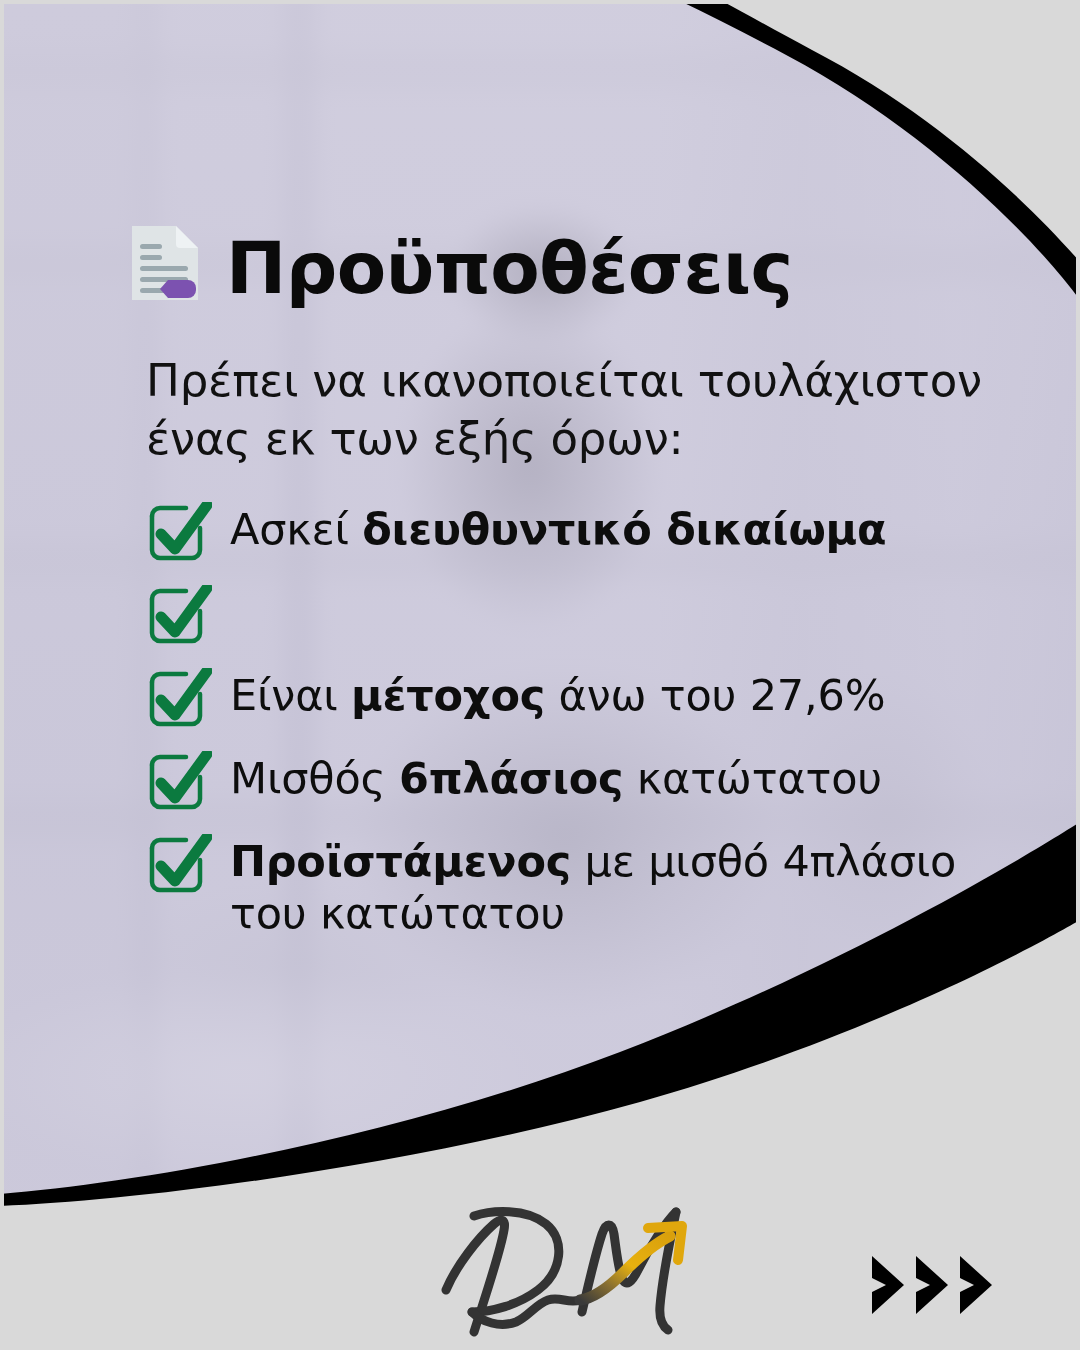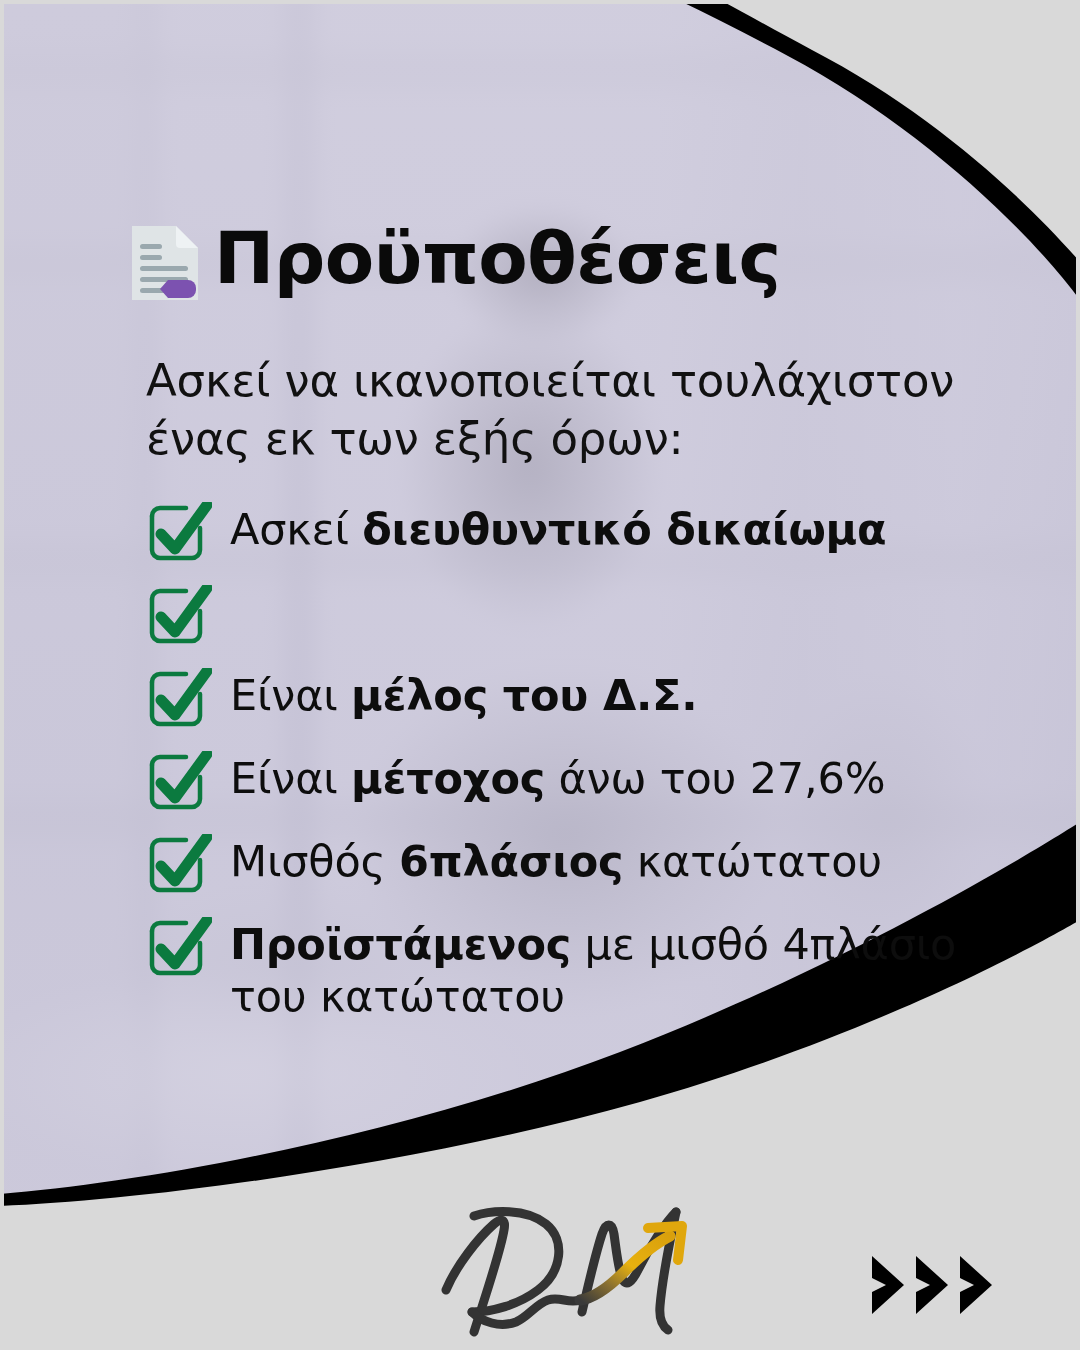--- a/index.html
+++ b/index.html
@@ -78,21 +78,21 @@
   
   .swoosh-top { position:absolute; right:0; top:0; width:520px; height:300px; }
   
   .swoosh-bottom { position:absolute; left:0; bottom:128px; width:1080px; height:420px; }
 
   
   .content { position:absolute; left:0; top:0; width:1080px; }
 
   .title-row {
     position:absolute; left:128px; top:222px;
-    display:flex; align-items:flex-start; gap:12px;
+    display:flex; align-items:flex-end; gap:24px;
   }
   .doc-icon { width:74px; height:82px; display:block; }
   .title {
     font-size:72px; font-weight:700; color:#0a0a0a;
     letter-spacing:-0.5px; line-height:1;
     font-family:"DejaVu Sans", sans-serif;
   }
 
   .subtitle {
     position:absolute; left:146px; top:352px; width:860px;
@@ -155,46 +155,38 @@
           <rect x="12" y="33" width="22" height="5" rx="2.5"></rect>
           <rect x="12" y="44" width="48" height="5" rx="2.5"></rect>
           <rect x="12" y="55" width="48" height="5" rx="2.5"></rect>
           <rect x="12" y="66" width="32" height="5" rx="2.5"></rect>
         </g>
         <path d="M40,58 h20 a8,8 0 0 1 8,8 v2 a8,8 0 0 1 -8,8 h-20 l-8,-9 Z" fill="#7c52b0"></path>
       </svg>
       <div class="title">Προϋποθέσεις</div>
     </div>
 
-    <div class="subtitle">Ασκεί να ικανοποιείται τουλάχιστον ένας εκ των εξής όρων:</div>
+    <div class="subtitle">Πρέπει να ικανοποιείται τουλάχιστον ένας εκ των εξής όρων:</div>
 
     <div class="list">
 
     <div class="item">
           <svg class="check" viewBox="0 0 66 62">
       <path d="M6,14 a8,8 0 0 1 8,-8 h26" fill="none" stroke="#0b7a3f" stroke-width="4.5" stroke-linecap="round"></path>
       <path d="M6,14 v34 a8,8 0 0 0 8,8 h32 a8,8 0 0 0 8,-8 v-22" fill="none" stroke="#0b7a3f" stroke-width="4.5" stroke-linecap="round"></path>
       <path d="M15,32 L29,47 L61,3" fill="none" stroke="#0b7a3f" stroke-width="11" stroke-linecap="round" stroke-linejoin="round"></path>
     </svg>
           <div class="item-text"><span>Ασκεί </span><b>διευθυντικό δικαίωμα</b><span></span></div>
         </div>
         <div class="item">
           <svg class="check" viewBox="0 0 66 62">
       <path d="M6,14 a8,8 0 0 1 8,-8 h26" fill="none" stroke="#0b7a3f" stroke-width="4.5" stroke-linecap="round"></path>
       <path d="M6,14 v34 a8,8 0 0 0 8,8 h32 a8,8 0 0 0 8,-8 v-22" fill="none" stroke="#0b7a3f" stroke-width="4.5" stroke-linecap="round"></path>
       <path d="M15,32 L29,47 L61,3" fill="none" stroke="#0b7a3f" stroke-width="11" stroke-linecap="round" stroke-linejoin="round"></path>
     </svg>
-        </div>
-        <div class="item">
-          <svg class="check" viewBox="0 0 66 62">
-      <path d="M6,14 a8,8 0 0 1 8,-8 h26" fill="none" stroke="#0b7a3f" stroke-width="4.5" stroke-linecap="round"></path>
-      <path d="M6,14 v34 a8,8 0 0 0 8,8 h32 a8,8 0 0 0 8,-8 v-22" fill="none" stroke="#0b7a3f" stroke-width="4.5" stroke-linecap="round"></path>
-      <path d="M15,32 L29,47 L61,3" fill="none" stroke="#0b7a3f" stroke-width="11" stroke-linecap="round" stroke-linejoin="round"></path>
-    </svg>
-          <div class="item-text"><span>Είναι </span><b>μέλος του Δ.Σ.</b><span></span></div>
         </div>
         <div class="item">
           <svg class="check" viewBox="0 0 66 62">
       <path d="M6,14 a8,8 0 0 1 8,-8 h26" fill="none" stroke="#0b7a3f" stroke-width="4.5" stroke-linecap="round"></path>
       <path d="M6,14 v34 a8,8 0 0 0 8,8 h32 a8,8 0 0 0 8,-8 v-22" fill="none" stroke="#0b7a3f" stroke-width="4.5" stroke-linecap="round"></path>
       <path d="M15,32 L29,47 L61,3" fill="none" stroke="#0b7a3f" stroke-width="11" stroke-linecap="round" stroke-linejoin="round"></path>
     </svg>
           <div class="item-text"><span>Είναι </span><b>μέτοχος</b><span> άνω του 27,6%</span></div>
         </div>
         <div class="item">

